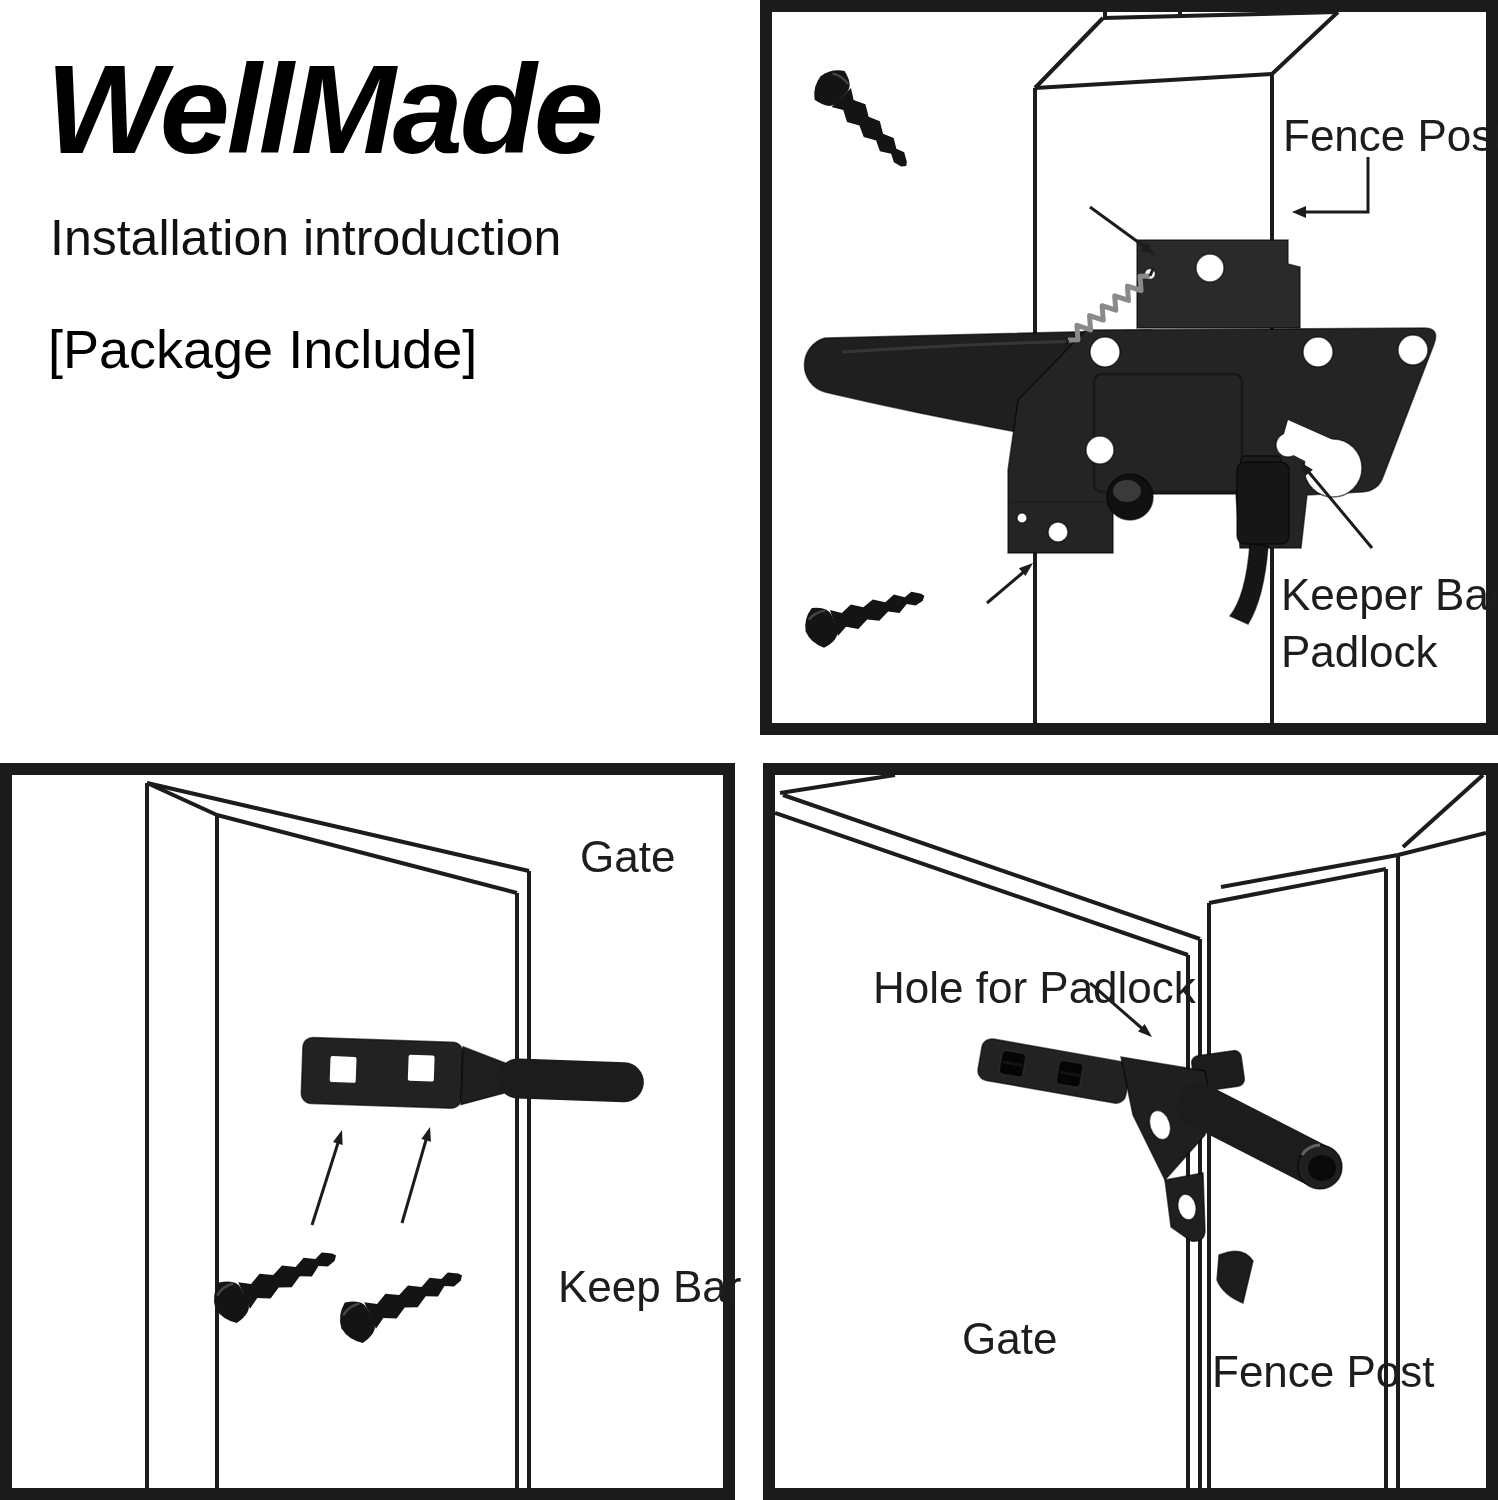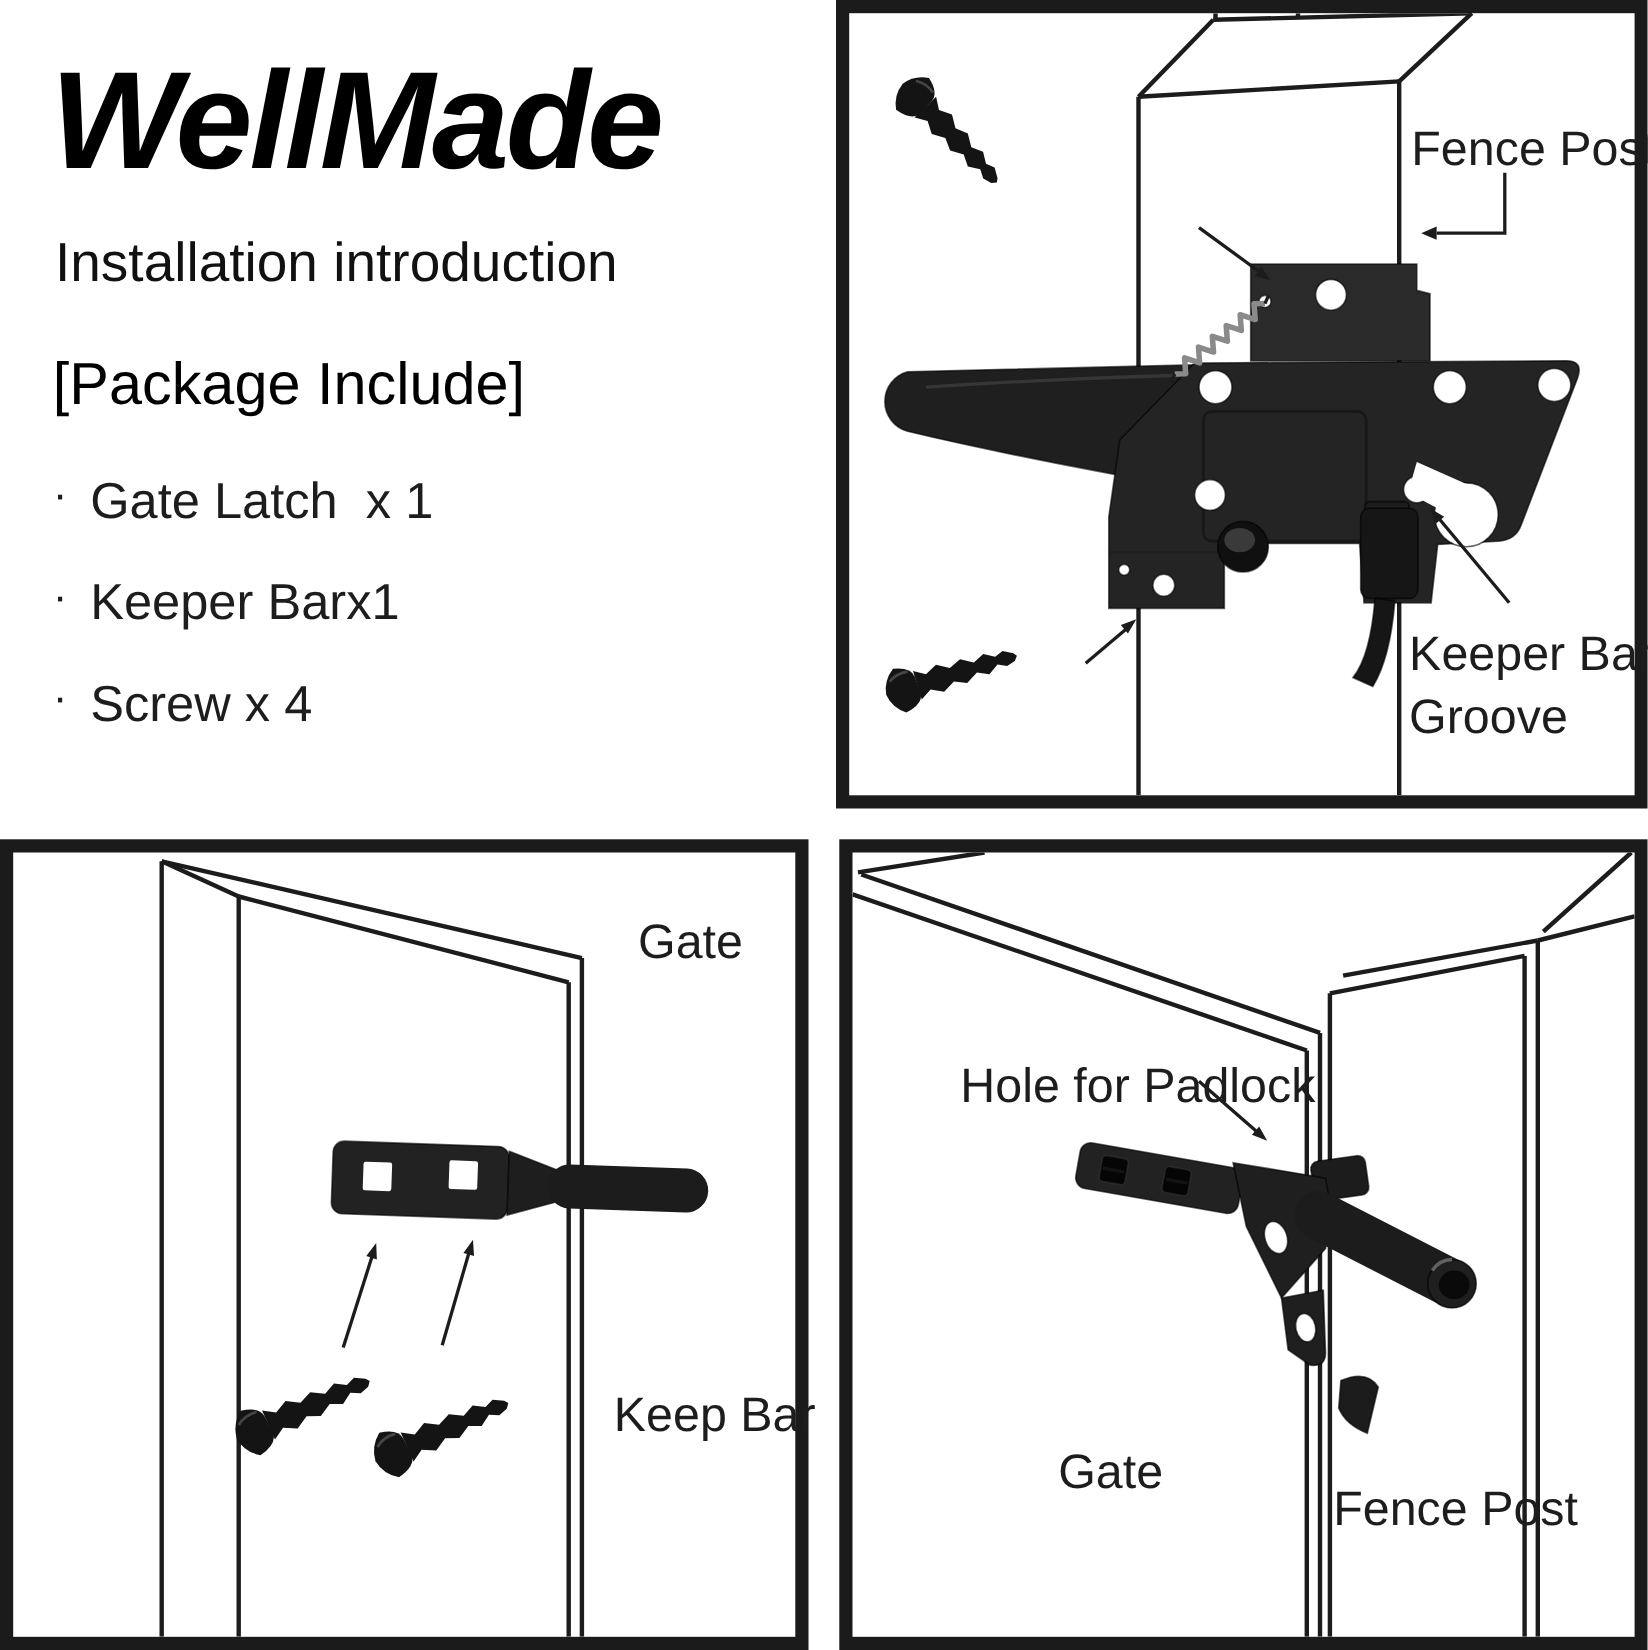--- a/index.html
+++ b/index.html
@@ -28,25 +28,20 @@
         <path d="M-8,-26 Q12,-22 13,-10 L14,10 Q13,22 -8,26 Q-22,16 -24,0 Q-22,-16 -8,-26 Z" fill="#141414"></path>
         <path d="M13,-17 L26,-9 L40,-16 L54,-8 L68,-14 L82,-6 L95,-12 L107,-5 L117,-9 L128,-3 L131,1 L127,6 L117,9 L107,4 L95,12 L82,6 L68,14 L54,8 L40,16 L26,9 L13,17 Z" fill="#141414"></path>
         <path d="M-16,-13 Q-6,-20 7,-18" stroke="#454545" stroke-width="3" fill="none"></path>
       </g>
     </defs>
   </svg>
 
   <div class="title">WellMade</div>
   <div class="subtitle">Installation introduction</div>
   <div class="pkg-heading">[Package Include]</div>
-  <div class="pkg-list">
-    <div class="pkg-item"><span class="bullet">·</span><span>Gate Latch  x 1</span></div>
-    <div class="pkg-item"><span class="bullet">·</span><span>Keeper Barx1</span></div>
-    <div class="pkg-item"><span class="bullet">·</span><span>Screw x 4</span></div>
-  </div>
 
   <div class="panel" style="left:760px;top:0;width:738px;height:735px;">
     <svg width="714" height="711" viewBox="0 0 714 711">
 
       <g stroke="#1c1c1c" stroke-width="4" fill="none">
         <line x1="263" y1="76" x2="263" y2="711"></line>
         <line x1="500" y1="62" x2="500" y2="711"></line>
         <line x1="263" y1="76" x2="500" y2="62"></line>
         <line x1="263" y1="76" x2="331" y2="6"></line>
         <line x1="500" y1="62" x2="566" y2="0"></line>
@@ -187,20 +182,20 @@
       </g>
 
       <g stroke="#1c1c1c" stroke-width="3" fill="#1c1c1c">
         <line x1="315" y1="208" x2="370" y2="256"></line>
         <polygon points="377,262 363.1,256.6 369.7,249.1" stroke="none"></polygon>
       </g>
     </svg>
   </div>
 
   <div class="label" style="left:1283px;top:110px;">Fence Post</div>
-  <div class="label" style="left:1281px;top:566px;line-height:57px;"><span>Keeper Bar</span><br><span>Groove</span></div>
+  <div class="label" style="left:1281px;top:566px;line-height:57px;"><span>Keeper Bar</span><br><span>Padlock</span></div>
   <div class="label" style="left:580px;top:831px;">Gate</div>
   <div class="label" style="left:558px;top:1261px;">Keep Bar</div>
   <div class="label" style="left:873px;top:921px;margin-top:41px;">Hole for Padlock</div>
   <div class="label" style="left:962px;top:1313px;">Gate</div>
   <div class="label" style="left:1212px;top:1346px;">Fence Post</div>
 
 </div>
 
 </body></html>

